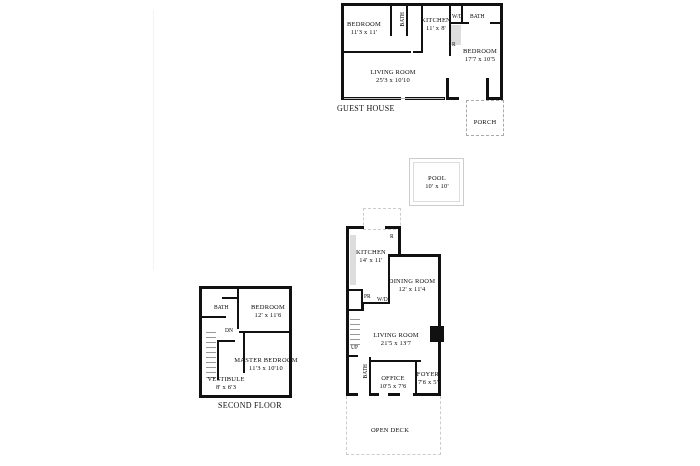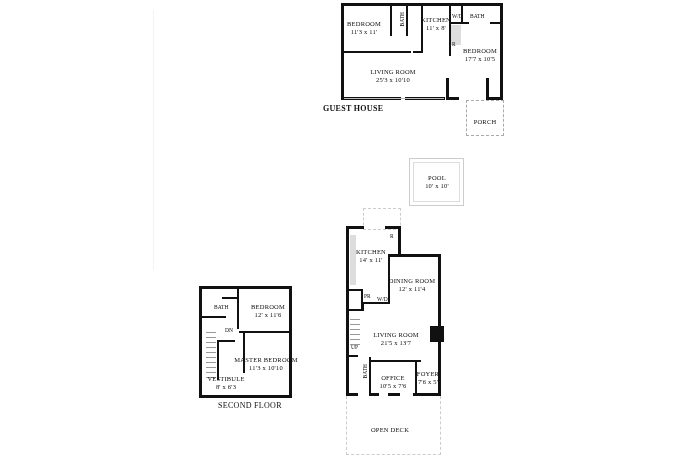--- a/index.html
+++ b/index.html
@@ -60,21 +60,21 @@
   <div class="lbl" style="left:480px;top:47px;">
       <span class="d">BEDROOM</span>
       <span class="d">17'7 x 10'5</span>
     </div>
   <div class="lbl" style="left:393px;top:68px;">
       <span class="d">LIVING ROOM</span>
       <span class="d">25'3 x 10'10</span>
     </div>
   <div class="small" style="left:452px;top:41px;">R</div>
   <div class="lbl" style="left:485px;top:118px;">PORCH</div>
-  <div class="title" style="left:323px;top:104px;font-weight:bold;">GUEST HOUSE</div>
+  <div class="title" style="left:337px;top:104px;">GUEST HOUSE</div>
 </div>
 
 <div class="abs" style="left:409px;top:158px;width:53px;height:46px;border:1px solid #ccc;">
   <div class="abs" style="left:3px;top:3px;right:3px;bottom:3px;border:1px solid #ddd;"></div>
   <div class="lbl" style="left:27px;top:15px;">
       <span class="d">POOL</span>
       <span class="d">10' x 10'</span>
     </div>
 </div>
 

